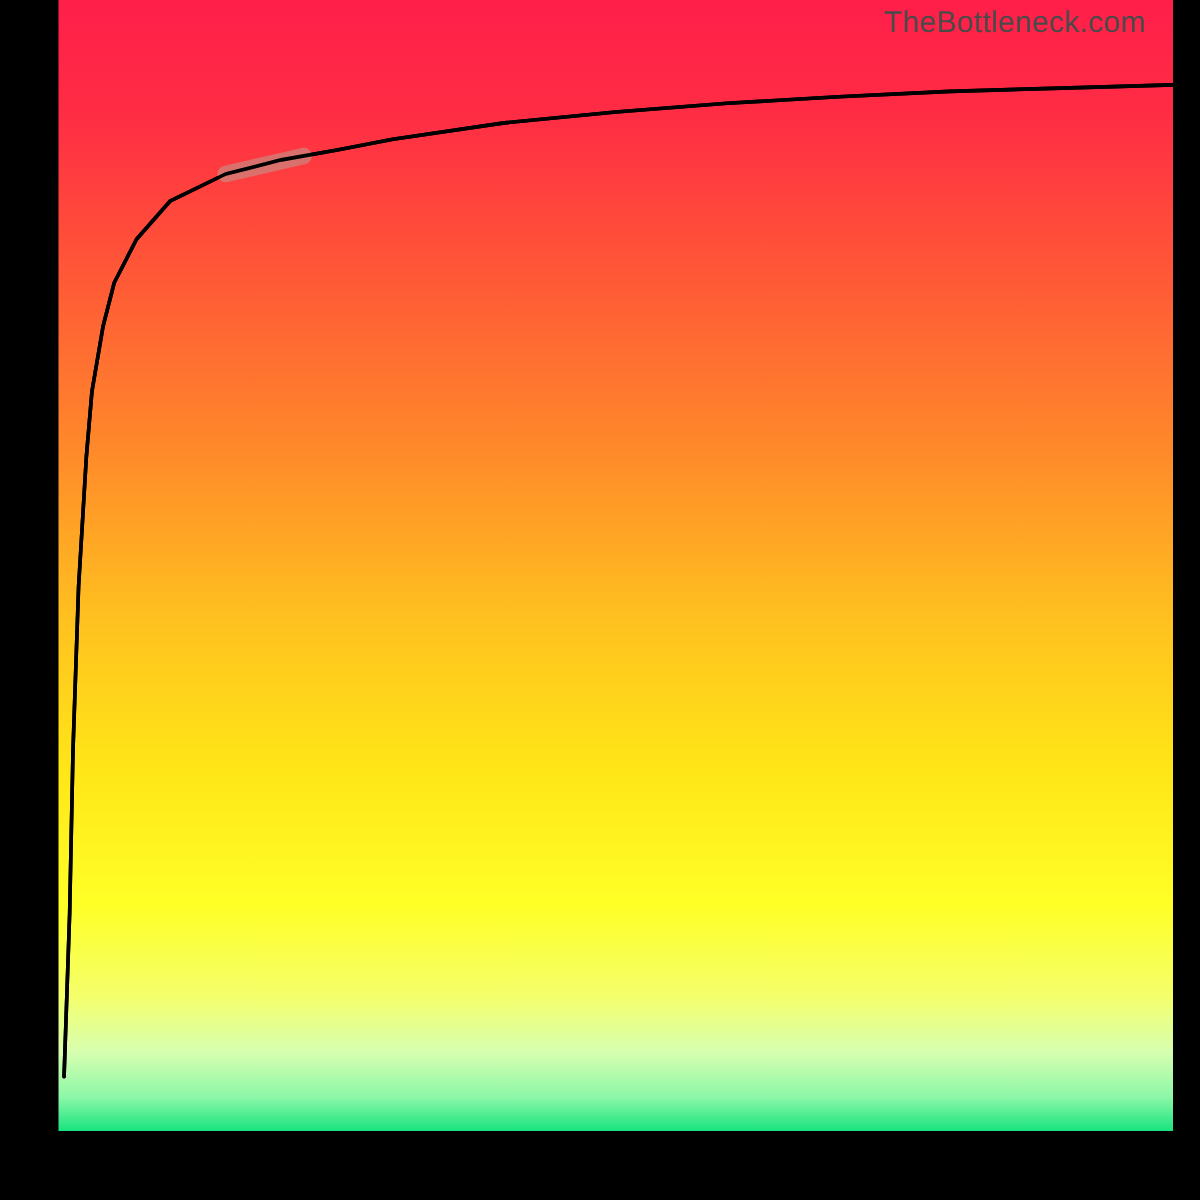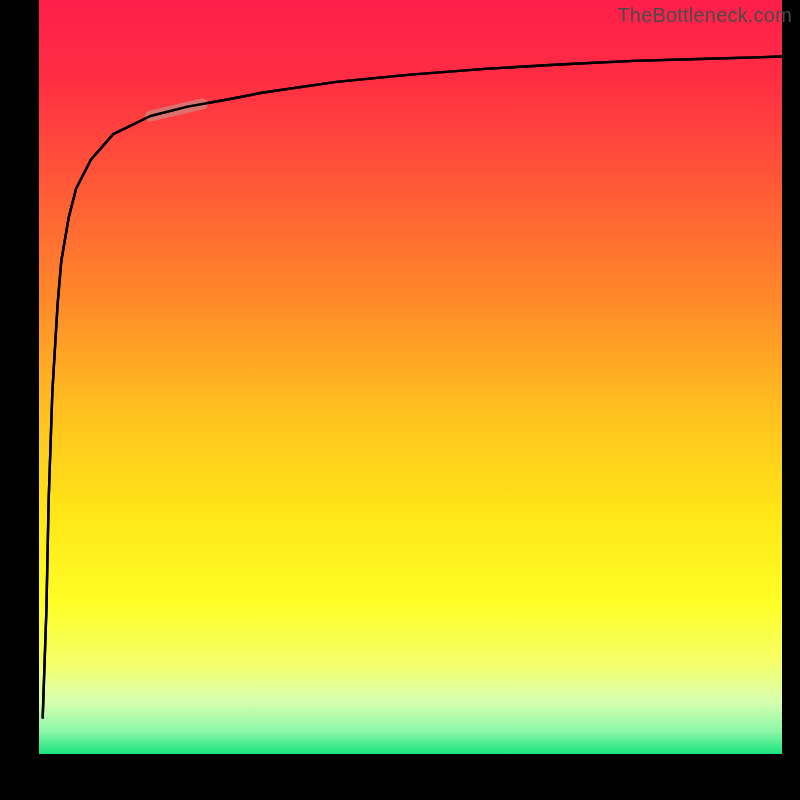--- a/index.html
+++ b/index.html
@@ -58,14 +58,14 @@
 
   <div class="plot" id="plot" style="left: 39px; top: 0px; width: 743px; height: 754px;">
     <div class="gradient" id="gradient" style="background: linear-gradient(rgb(255, 31, 74) 0%, rgb(255, 44, 68) 10%, rgb(255, 90, 54) 25%, rgb(255, 138, 42) 40%, rgb(255, 194, 31) 55%, rgb(255, 230, 23) 68%, rgb(255, 255, 38) 80%, rgb(244, 255, 106) 88%, rgb(216, 255, 176) 93%, rgb(140, 247, 168) 97%, rgb(25, 227, 126) 100%);"></div>
     <svg class="curve-svg" id="curve-svg" viewBox="0 0 743 754" preserveAspectRatio="none">
       <path id="curve-path" fill="none" stroke-width="2.4" stroke-linecap="round" stroke-linejoin="round" d="M3.71 717.75 L7.43 609.00 L9.66 500.25 L13.37 391.50 L18.57 304.50 L22.29 261.00 L29.72 217.50 L37.15 188.50 L52.01 159.50 L74.30 134.13 L111.45 116.00 L148.60 106.57 L185.75 100.05 L222.90 92.80 L297.20 81.92 L371.50 74.67 L445.80 68.88 L520.10 64.53 L594.40 60.90 L668.70 58.72 L743.00 56.55" stroke="#000000"></path>
       <path id="highlight-path" fill="none" stroke-width="11" stroke-linecap="round" opacity="0.68" d="M 111.45 116.00 L 163.46 103.97" stroke="#c88a82"></path>
     <path d="M3.71 717.75 L7.43 609.00 L9.66 500.25 L13.37 391.50 L18.57 304.50 L22.29 261.00 L29.72 217.50 L37.15 188.50 L52.01 159.50 L74.30 134.13 L111.45 116.00 L148.60 106.57 L185.75 100.05 L222.90 92.80 L297.20 81.92 L371.50 74.67 L445.80 68.88 L520.10 64.53 L594.40 60.90 L668.70 58.72 L743.00 56.55" fill="none" stroke="#000000" stroke-width="2.4" stroke-linecap="round" stroke-linejoin="round"></path>
       </svg>
   </div>
 
-  <div class="watermark" id="watermark" data-bind="watermark.text" style="color: rgb(74, 74, 74); top: 4px; right: 8px;">TheBottleneck.com</div>
+  <div class="watermark" id="watermark" data-bind="watermark.text" style="color: rgb(74, 74, 74); top: 4px; right: 36px;">TheBottleneck.com</div>
 </div>
 
 </body></html>

